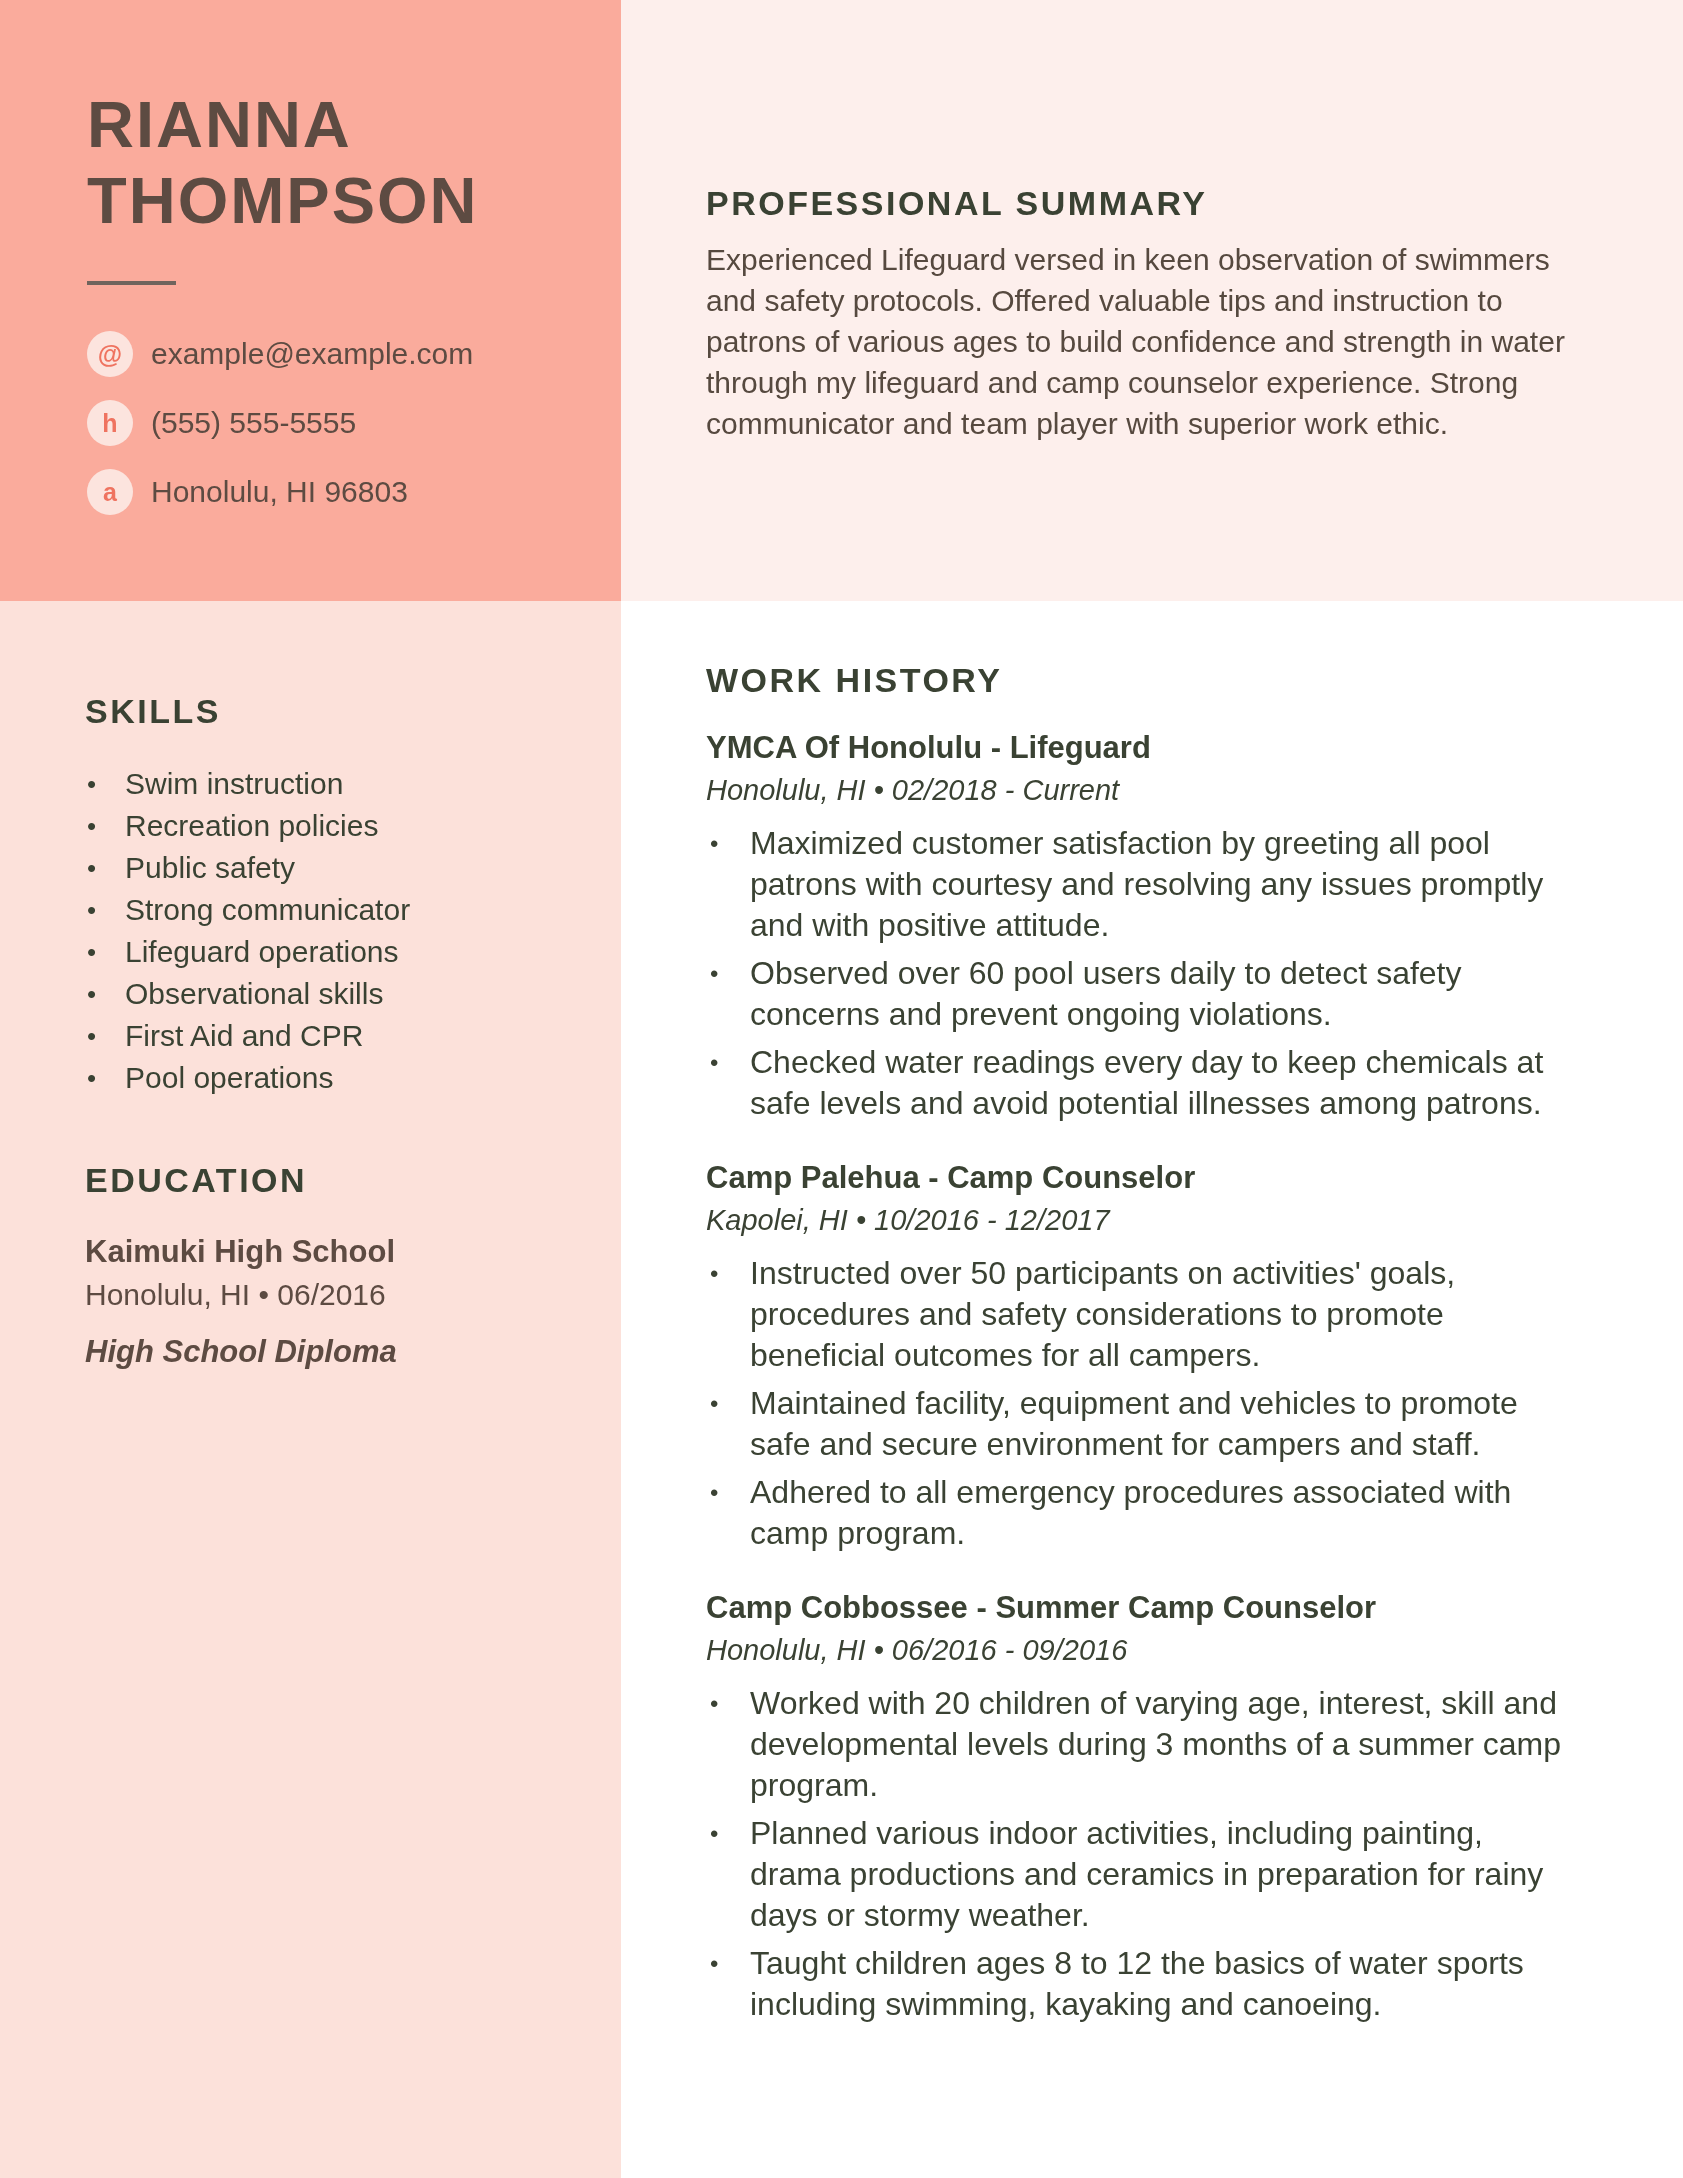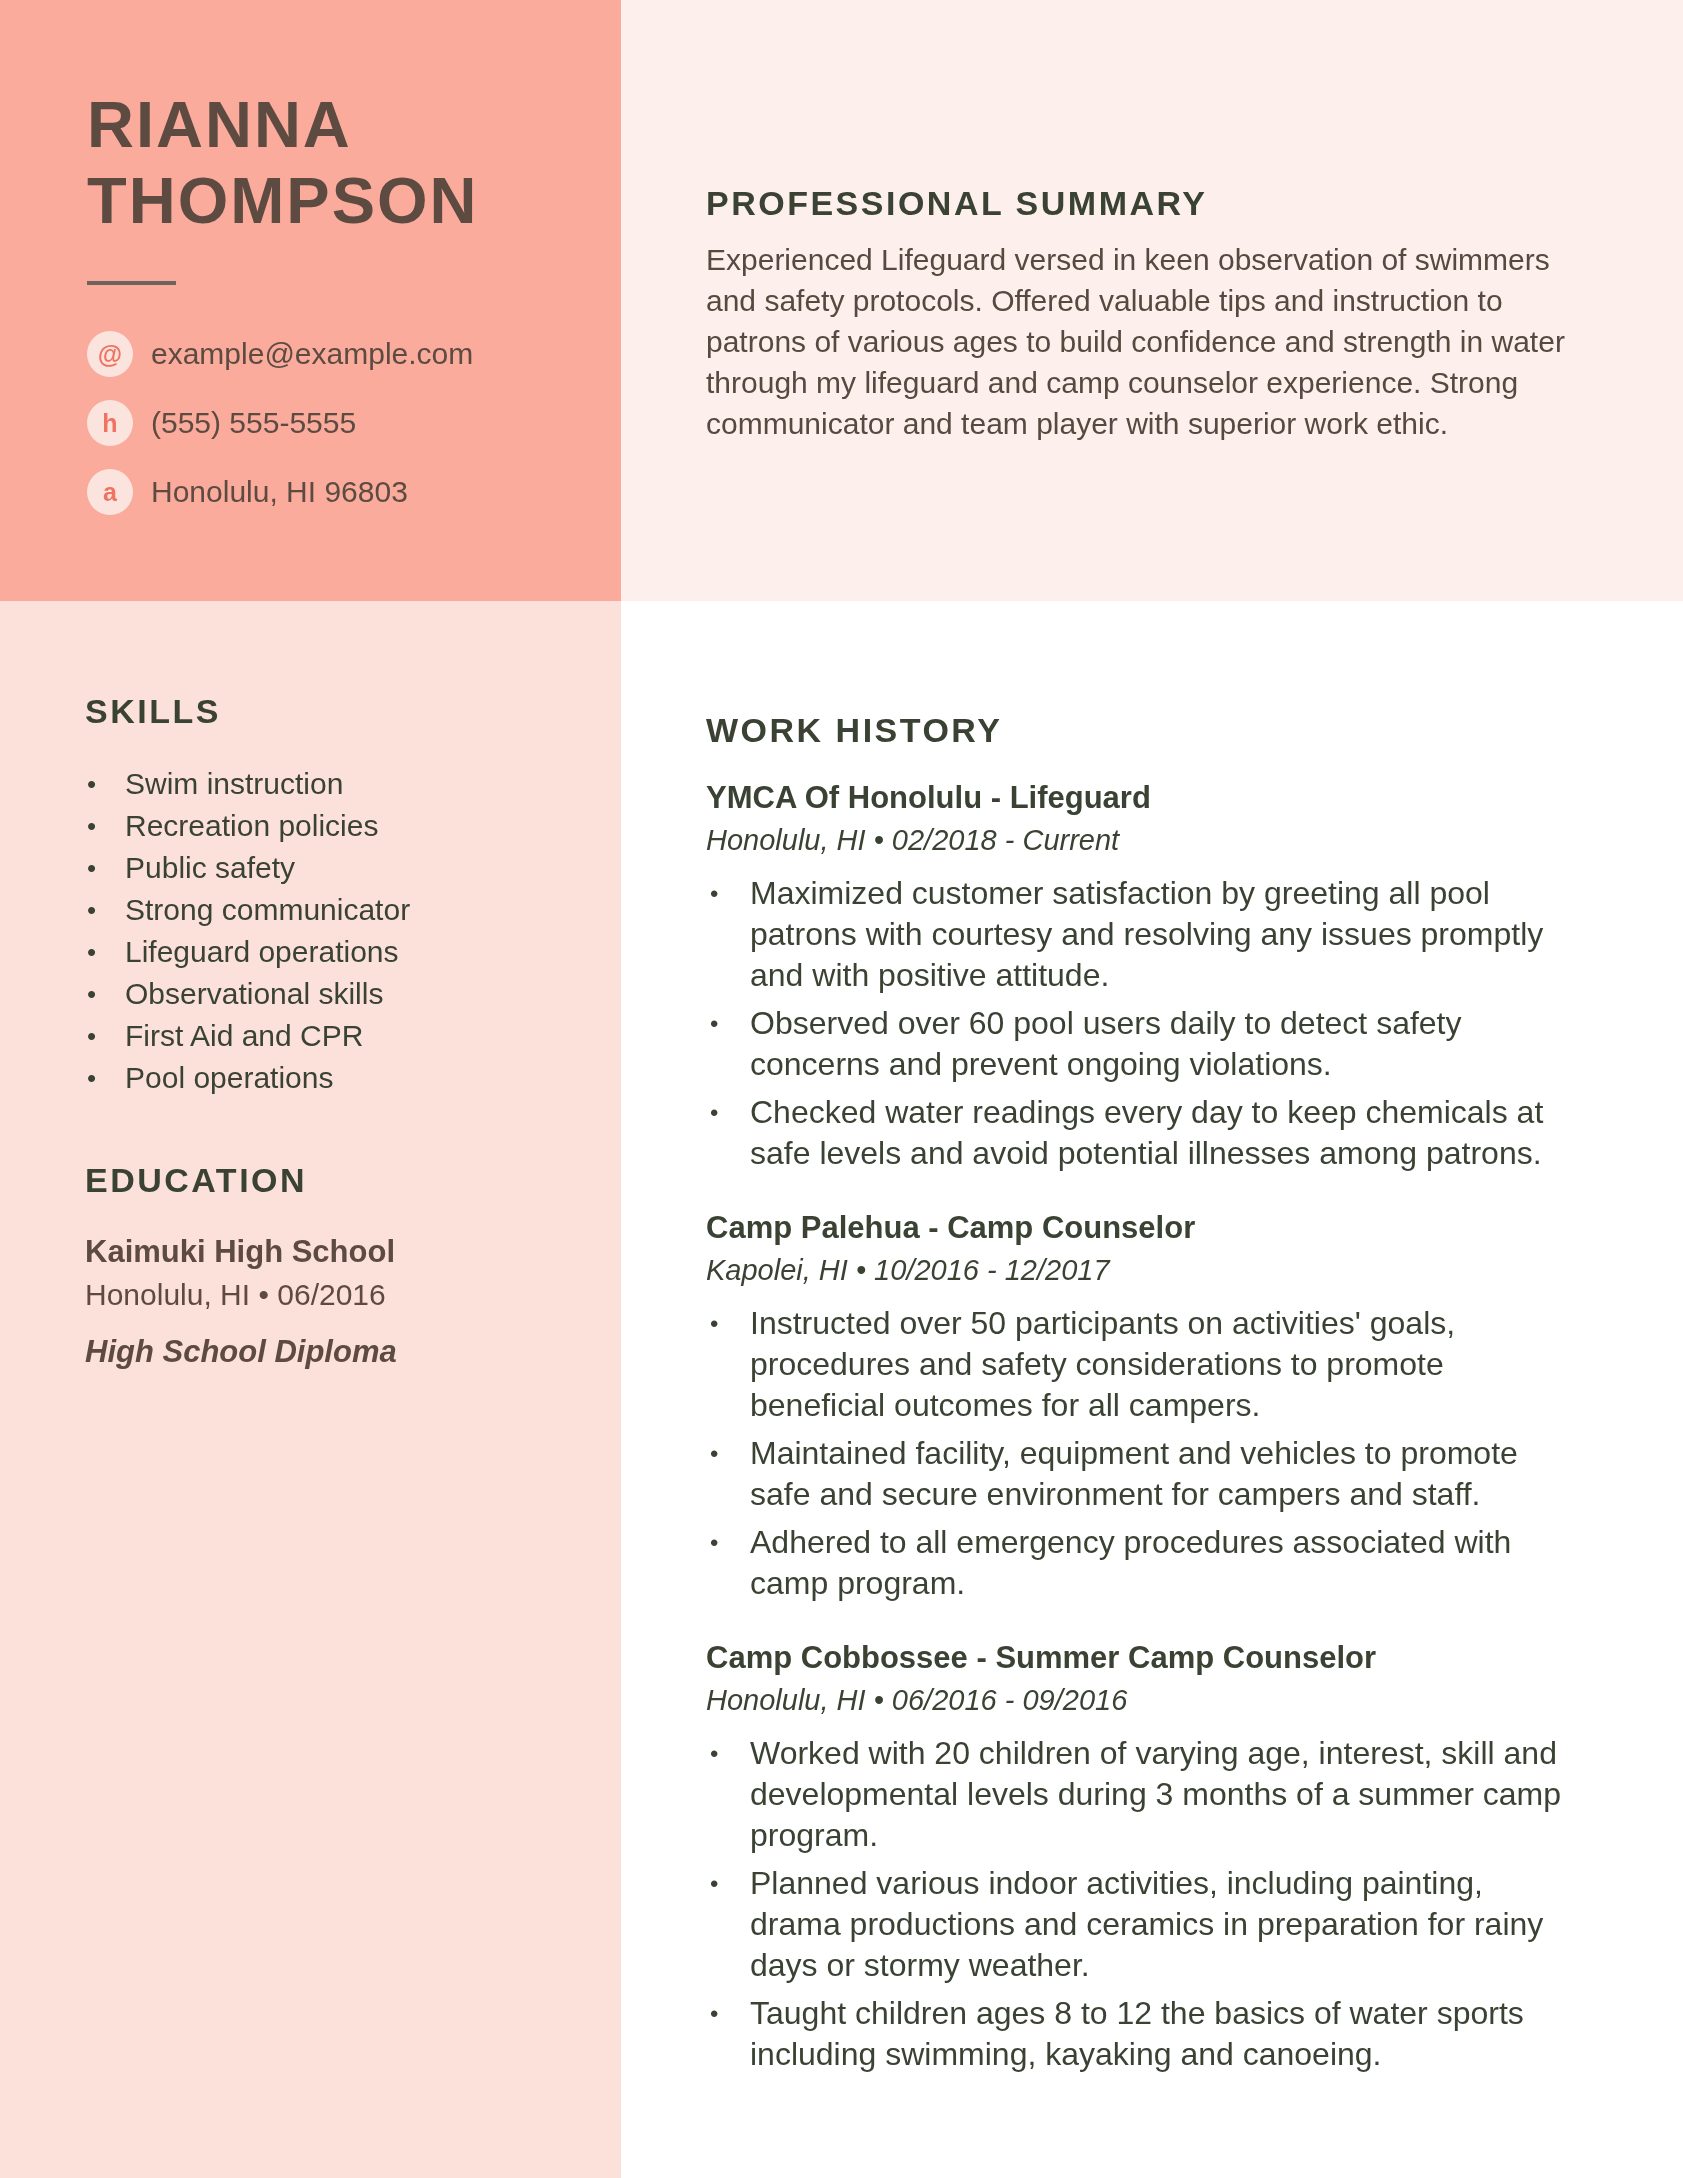--- a/index.html
+++ b/index.html
@@ -117,21 +117,21 @@
   .edu-degree{
     margin-top:22px;
     font-size:31px;
     font-weight:700;
     font-style:italic;
     color:var(--brown-text);
   }
   
   .main-content{
     background:var(--main-bg);
-    padding:110px 109px 0 85px;
+    padding:60px 109px 0 85px;
   }
   .job{margin-top:36px;}
   .job:first-of-type{margin-top:30px;}
   .job-title{
     font-size:31px;
     font-weight:700;
     color:var(--dark-text);
   }
   .job-meta{
     margin-top:8px;

